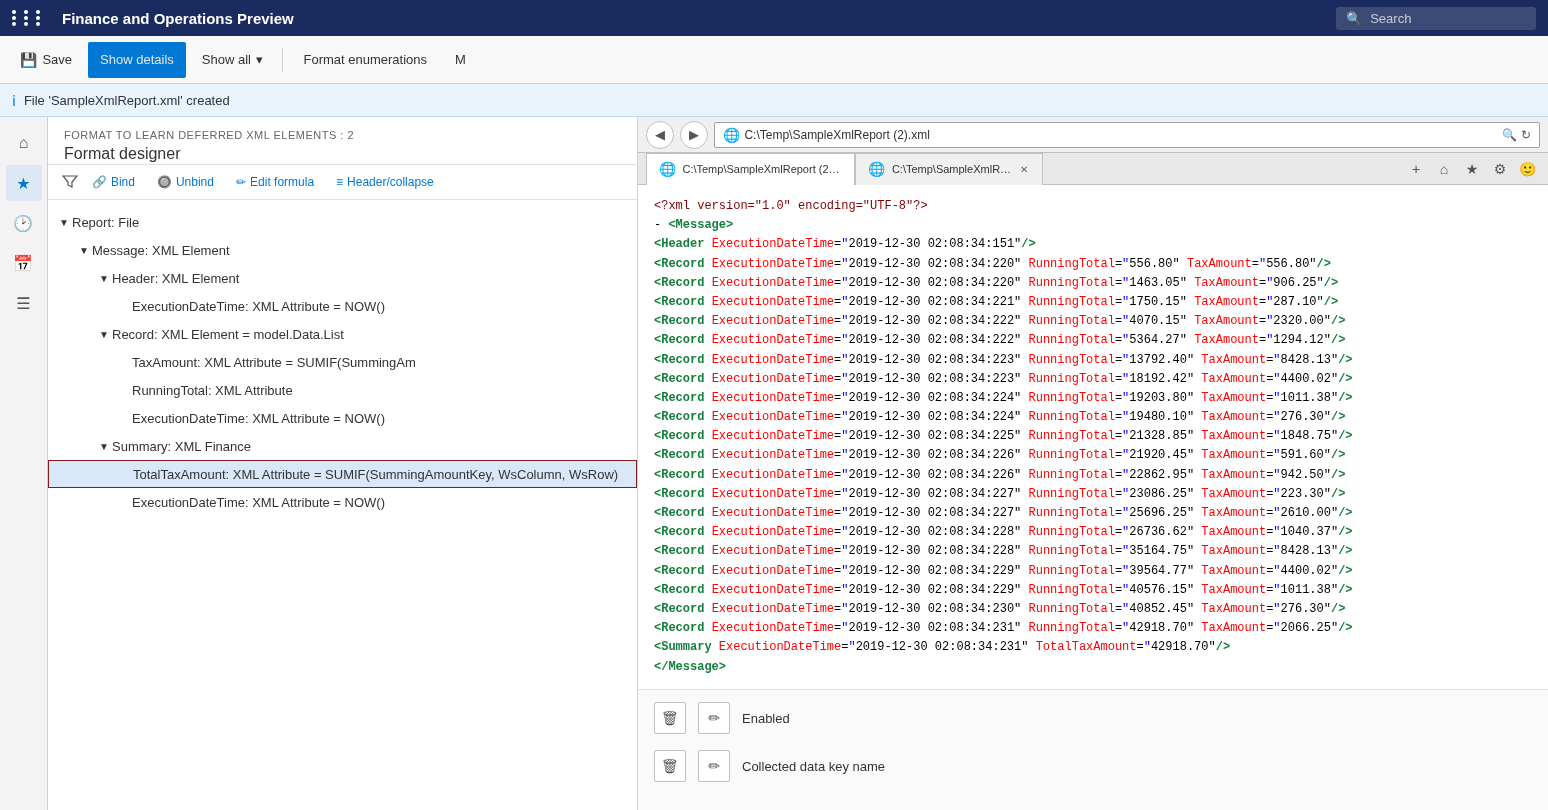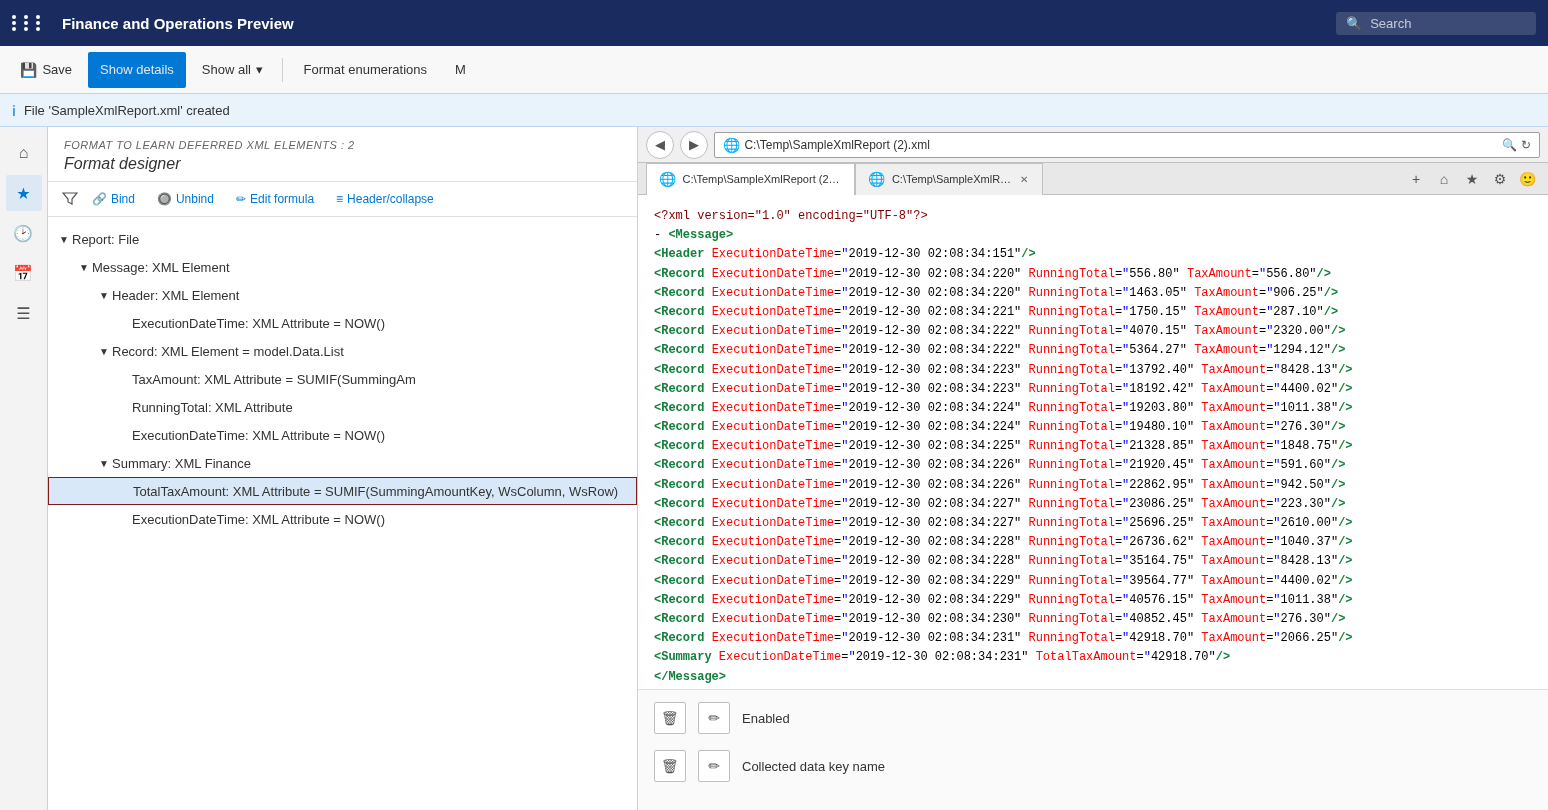--- a/index.html
+++ b/index.html
@@ -4,21 +4,21 @@
   <style>
     * { box-sizing: border-box; margin: 0; padding: 0; }
     body { font-family: 'Segoe UI', Arial, sans-serif; font-size: 13px; overflow: hidden; display: flex; flex-direction: column; height: 810px; width: 1548px; background: #f3f3f3; }
 
     
     .app-bar {
       display: flex;
       align-items: center;
       background: #1a2b5f;
       color: white;
-      height: 46px;
+      height: 36px;
       padding: 0 12px;
       gap: 16px;
       flex-shrink: 0;
     }
     .app-bar-grid {
       display: grid;
       grid-template-columns: repeat(3,10px);
       gap: 2px;
       cursor: pointer;
     }
@@ -124,23 +124,22 @@
     
     .format-panel {
       width: 590px;
       display: flex;
       flex-direction: column;
       background: white;
       border-right: 1px solid #d0d0d0;
       flex-shrink: 0;
     }
     .format-header {
-      padding: 12px 16px 8px;
+      padding: 12px 16px 1px;
       border-bottom: 1px solid #e0e0e0;
-      font-style: italic;
     }
     .format-subtitle {
       font-size: 11px;
       color: #666;
       text-transform: uppercase;
       letter-spacing: 0.5px;
       margin-bottom: 4px;
     }
     .format-title {
       font-size: 16px;

